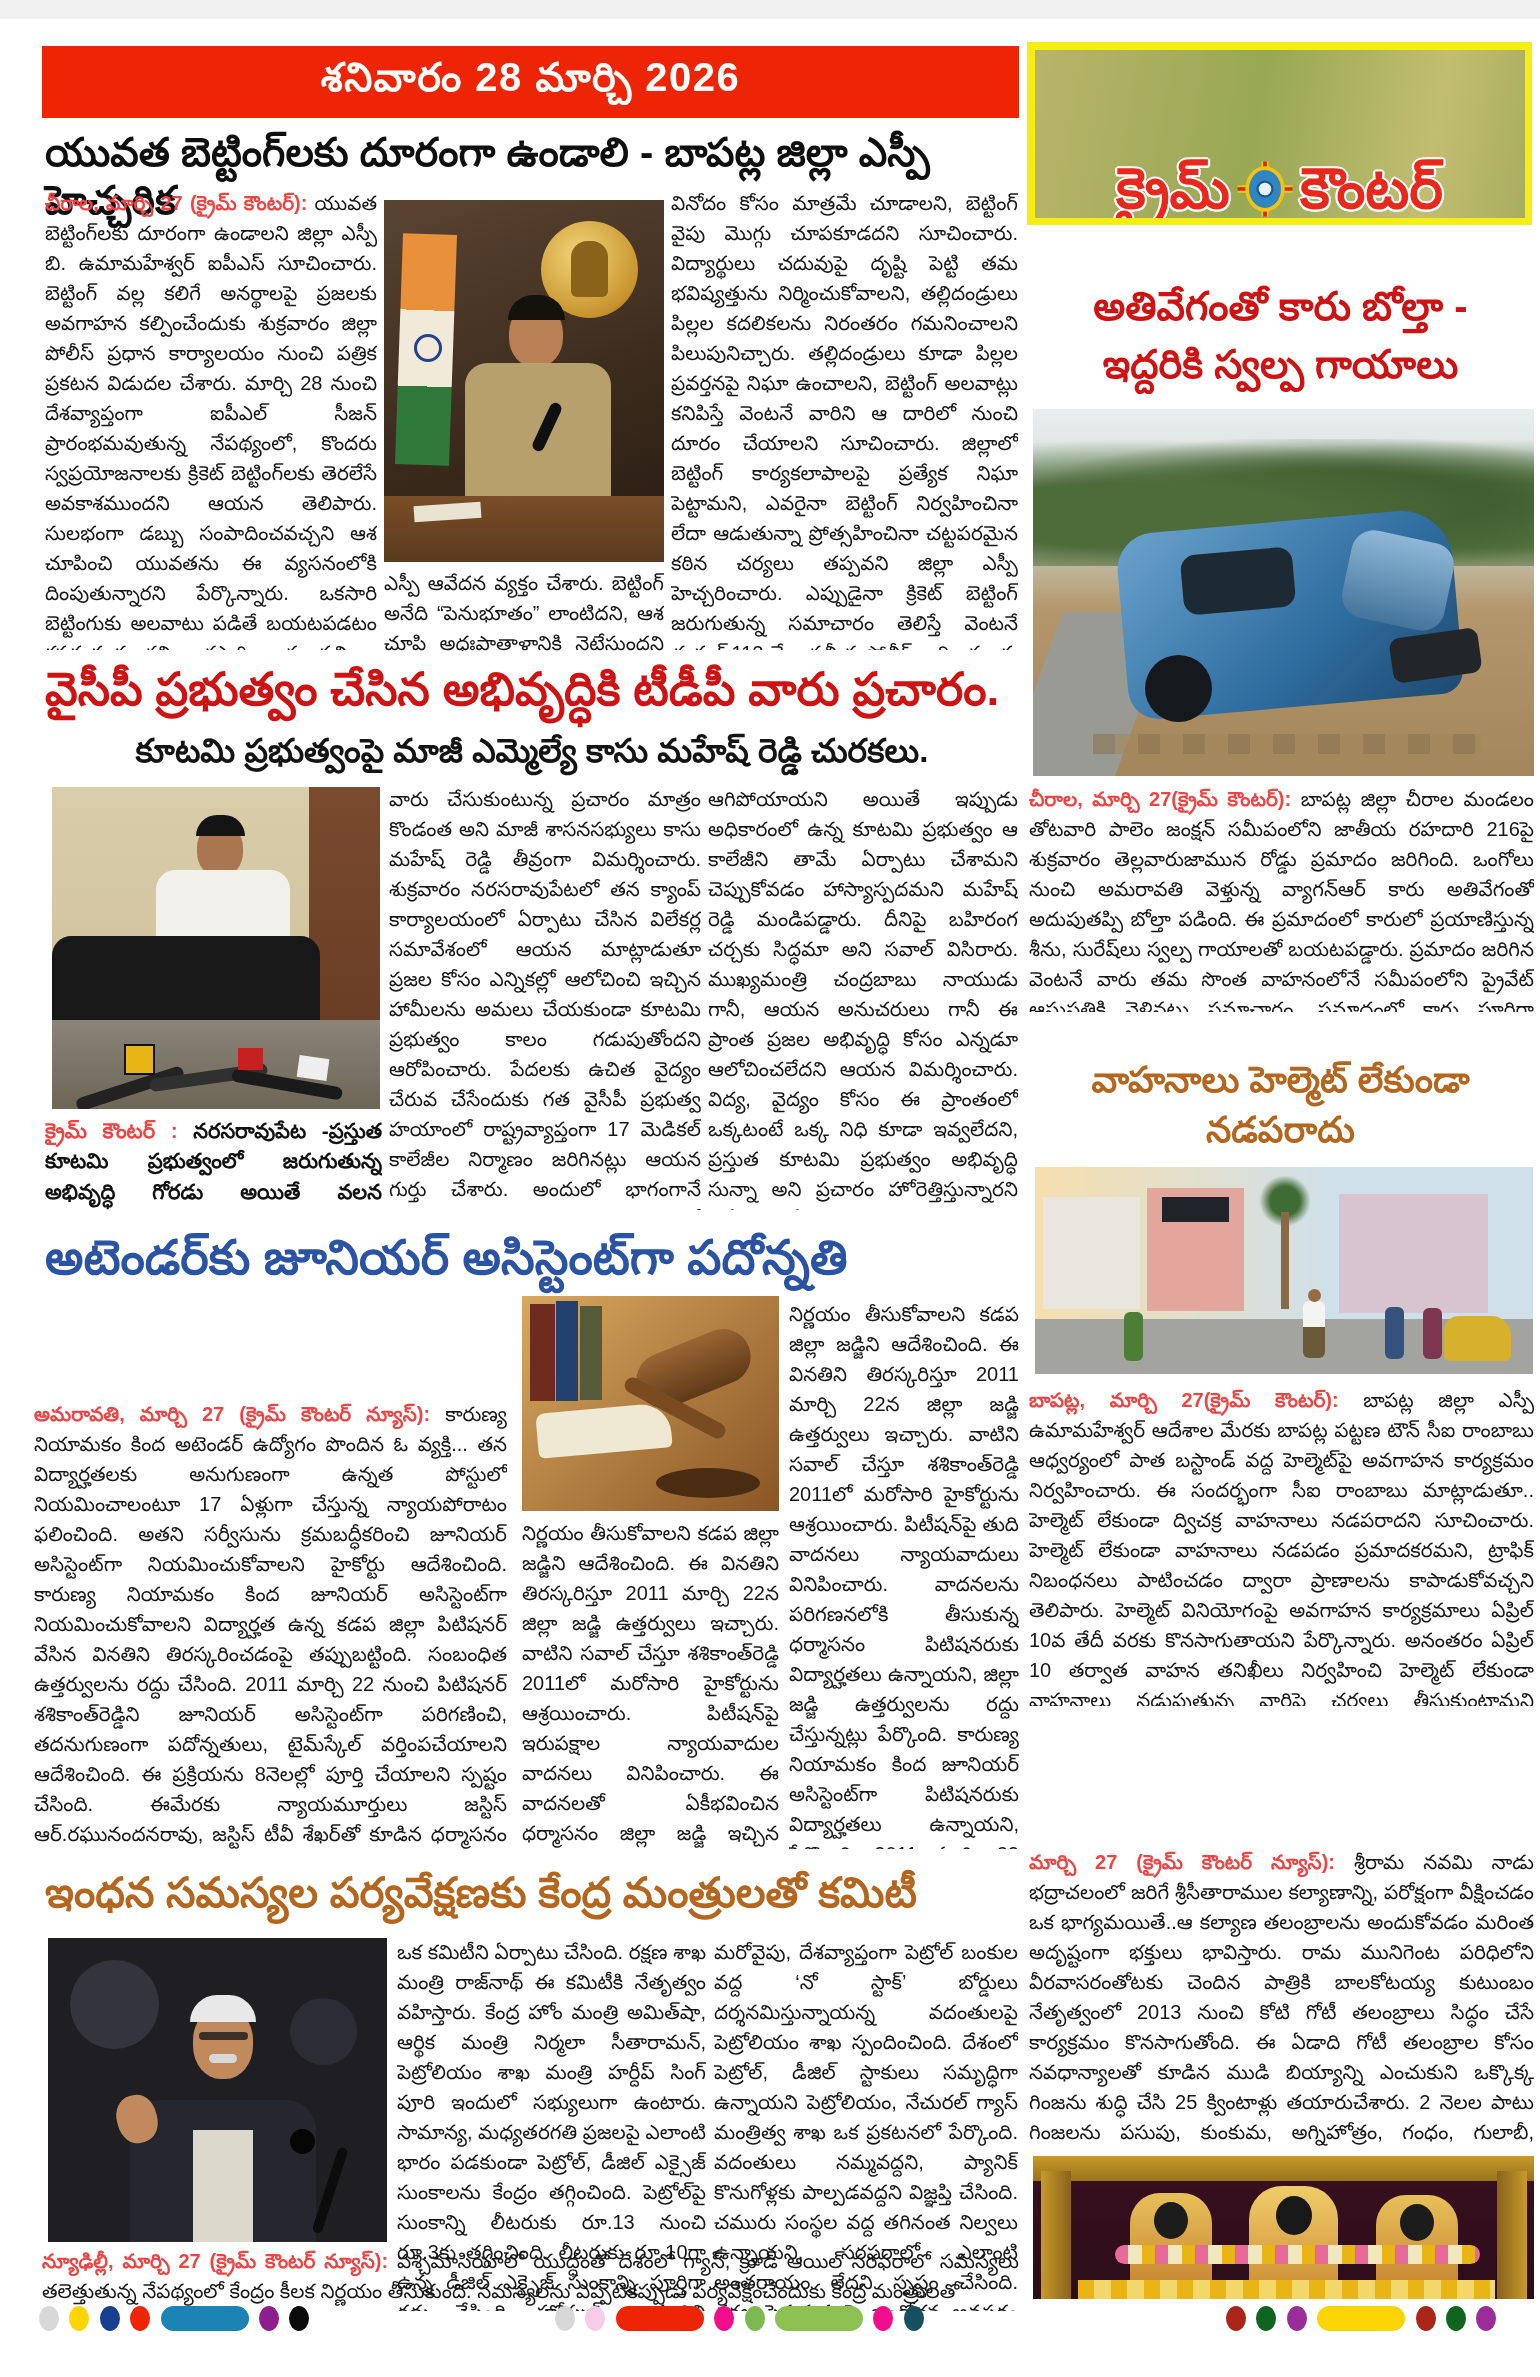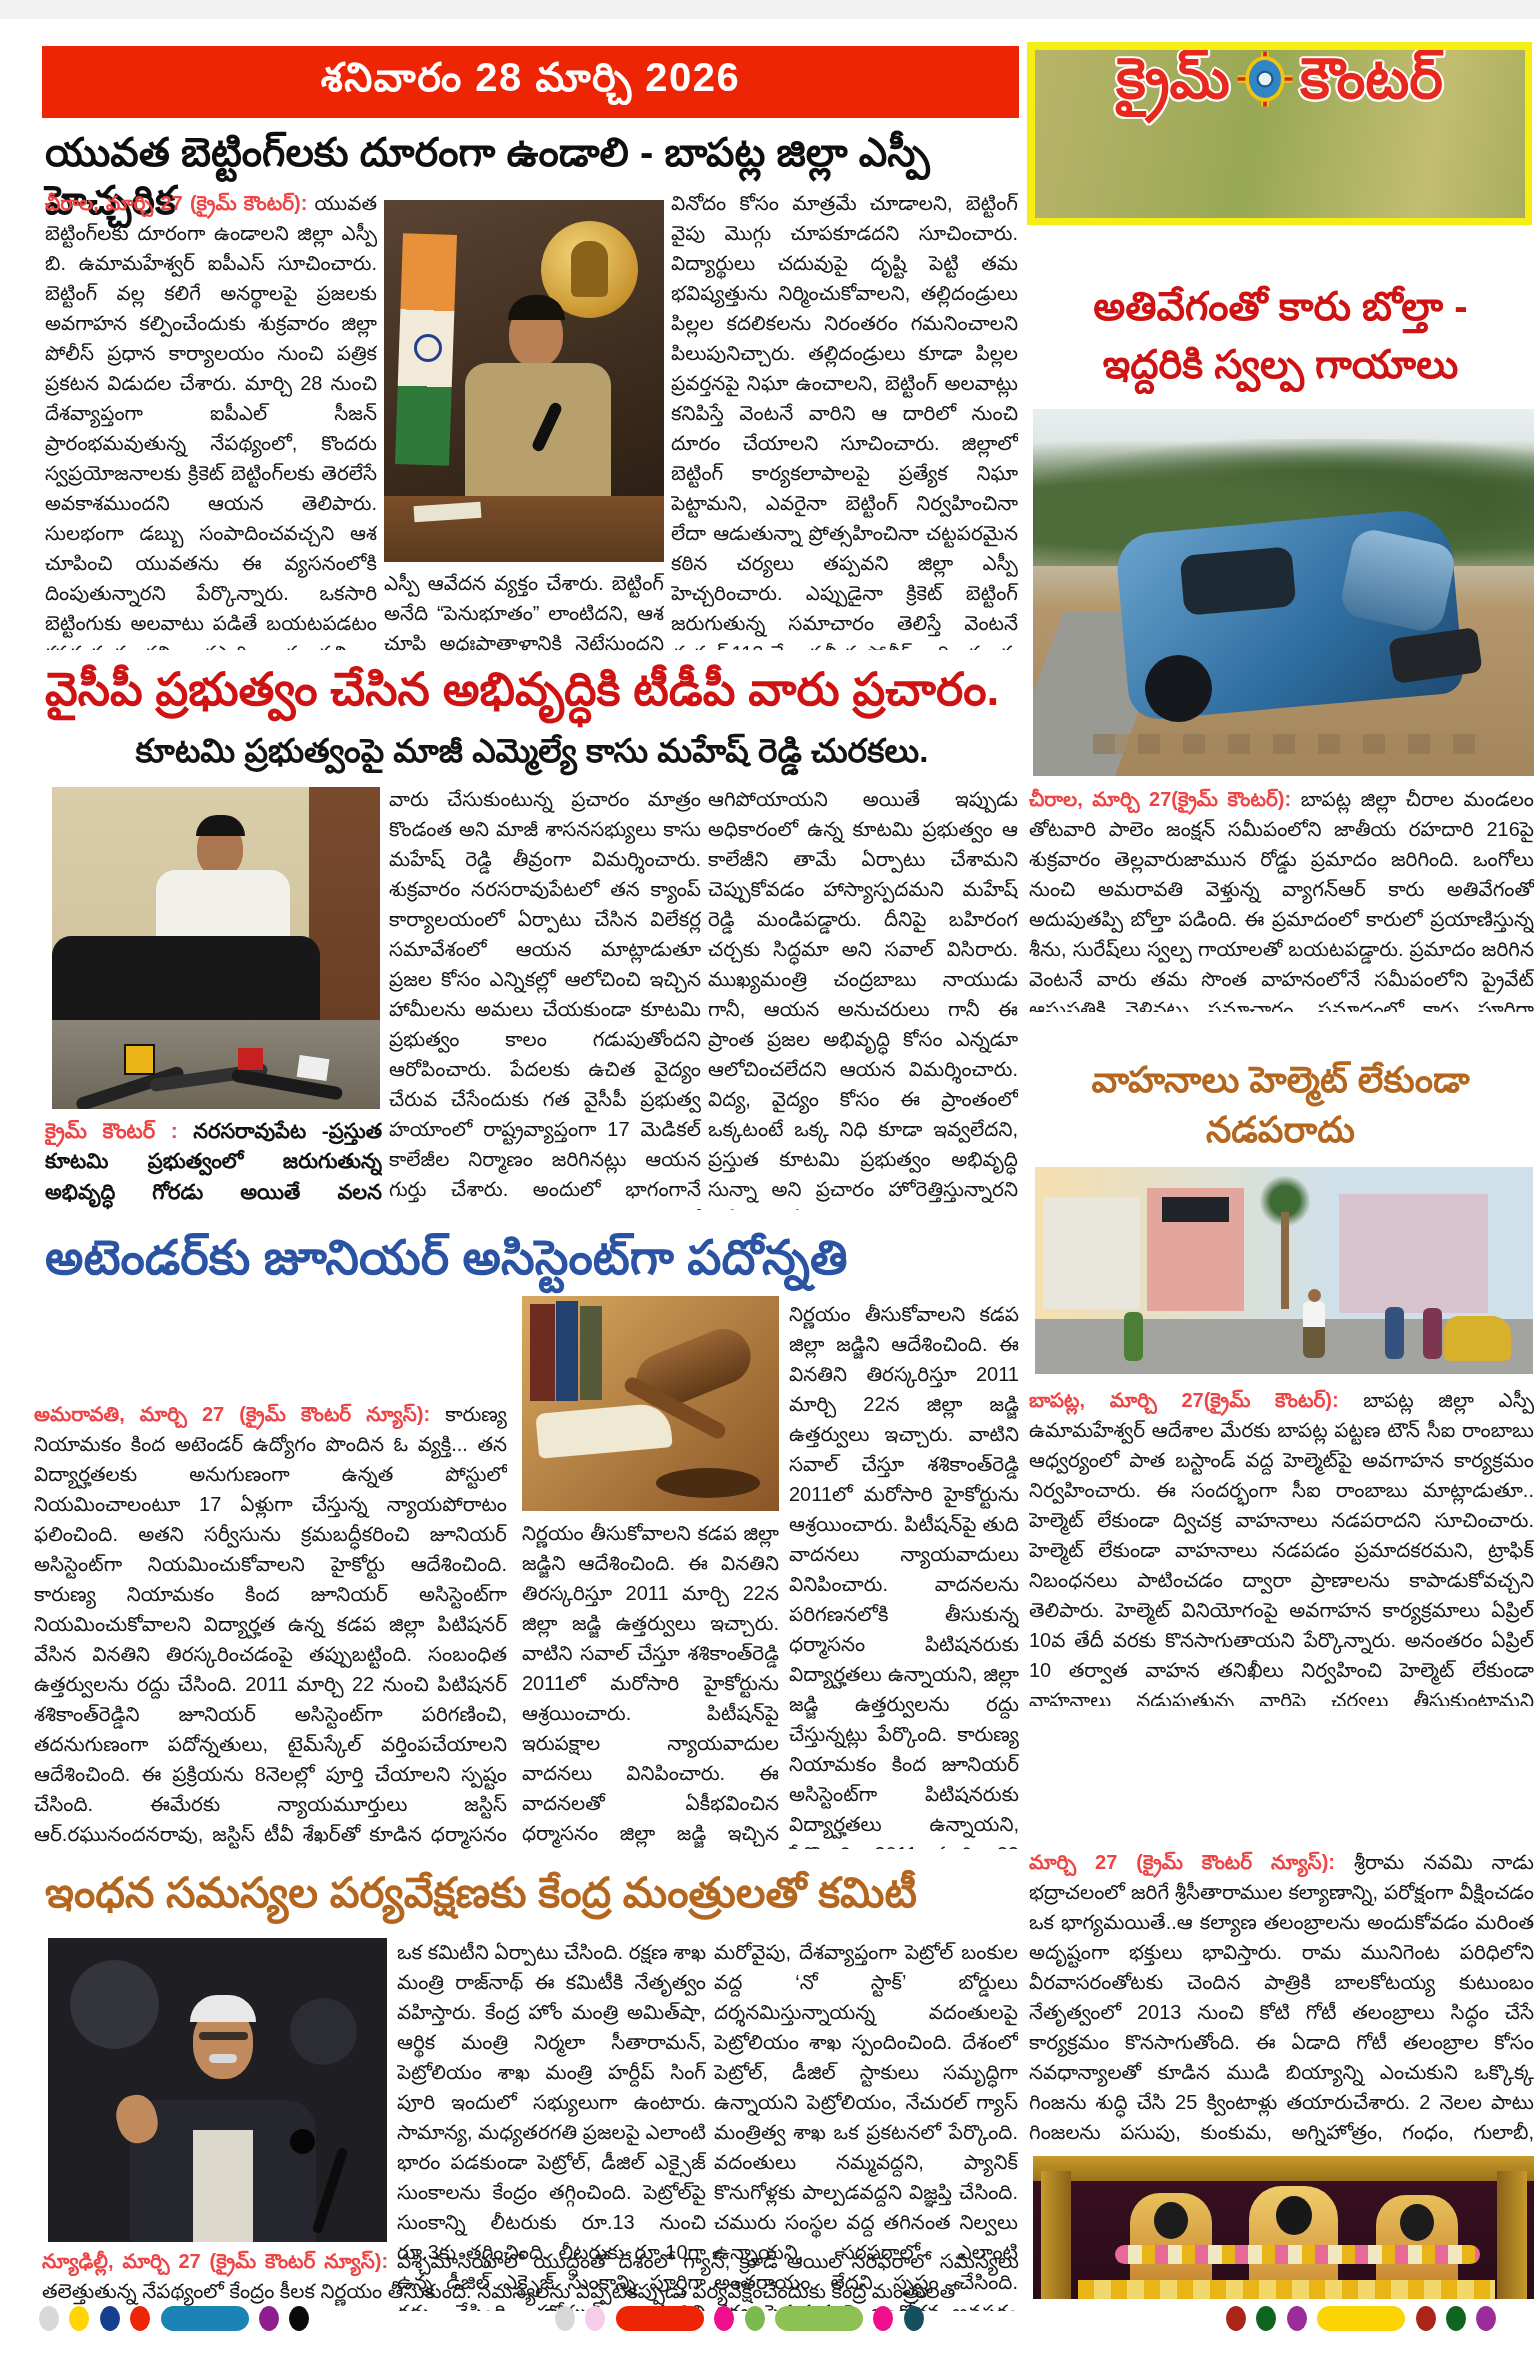--- a/index.html
+++ b/index.html
@@ -5,21 +5,21 @@
   html,body{margin:0;padding:0;background:#ffffff;}
   .page{position:relative;width:1541px;height:2377px;background:#ffffff;overflow:hidden;
         font-family:"Liberation Sans","DejaVu Sans",sans-serif;}
   .abs{position:absolute;}
   .topstrip{left:0;top:0;width:1541px;height:19.4px;background:#f1f1f1;}
   .datebar{left:42px;top:46px;width:977px;height:72px;background:#ee2505;color:#ffffff;
            display:flex;align-items:center;justify-content:center;font-size:40px;font-weight:bold;letter-spacing:1.5px;}
   
   .masthead{left:1027px;top:42px;width:505px;height:183px;background:#f6ee12;padding:7.5px;box-sizing:border-box;}
   .mh-inner{width:100%;height:100%;background:linear-gradient(100deg,#b9b469,#98a855 45%,#c2bd71 80%,#a8ad5e);
-            display:flex;flex-direction:column;align-items:center;justify-content:flex-start;overflow:hidden;}
+            display:flex;flex-direction:column;align-items:center;justify-content:flex-end;overflow:hidden;}
   .outline-w{text-shadow:2.2px 0 0 #fff,-2.2px 0 0 #fff,0 2.2px 0 #fff,0 -2.2px 0 #fff,1.5px 1.5px 0 #fff,-1.5px -1.5px 0 #fff,1.5px -1.5px 0 #fff,-1.5px 1.5px 0 #fff;}
   .mh-row1{display:flex;align-items:center;gap:6px;font-size:57px;font-weight:800;color:#e8281c;line-height:1;}
   .mh-row2{font-size:73px;font-weight:800;color:#1551b0;line-height:1;margin-top:1.5px;}
   
   .h-black{left:45px;top:128px;width:974px;font-size:40px;font-weight:800;color:#0f0f0f;line-height:1.2;}
   .h-red{left:45px;top:662px;width:974px;font-size:46px;font-weight:800;color:#cf1212;line-height:1.2;}
   .sub-black{left:45px;top:732px;width:974px;text-align:center;font-size:33px;font-weight:bold;color:#141414;}
   .h-blue{left:45px;top:1229px;width:974px;font-size:48px;font-weight:800;color:#2a53a3;line-height:1.2;}
   .sub3{left:45px;top:1306px;width:470px;font-size:30px;font-weight:bold;color:#101010;line-height:1.4;}
   .h-brown{left:45px;top:1868px;width:974px;font-size:42px;font-weight:800;color:#b4661e;line-height:1.2;}

